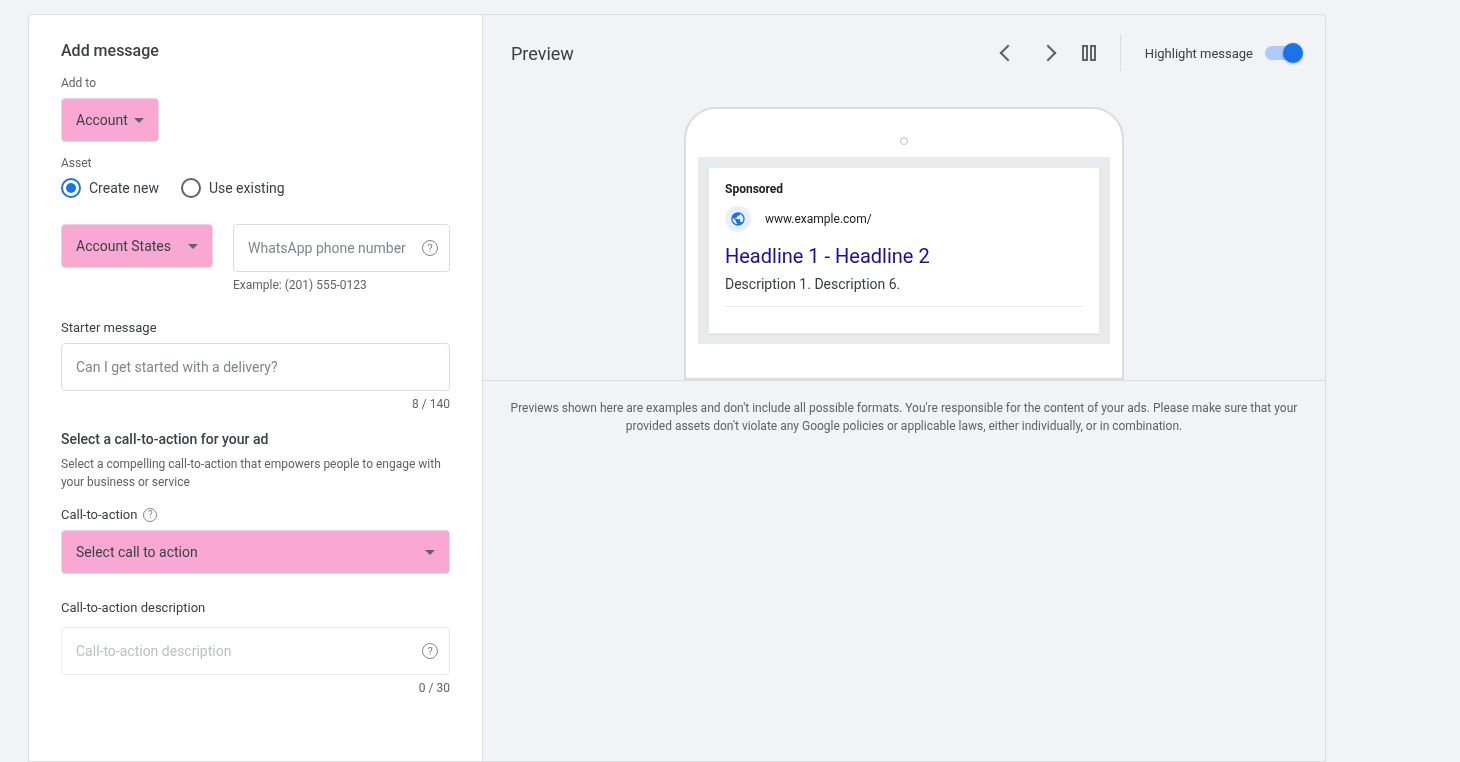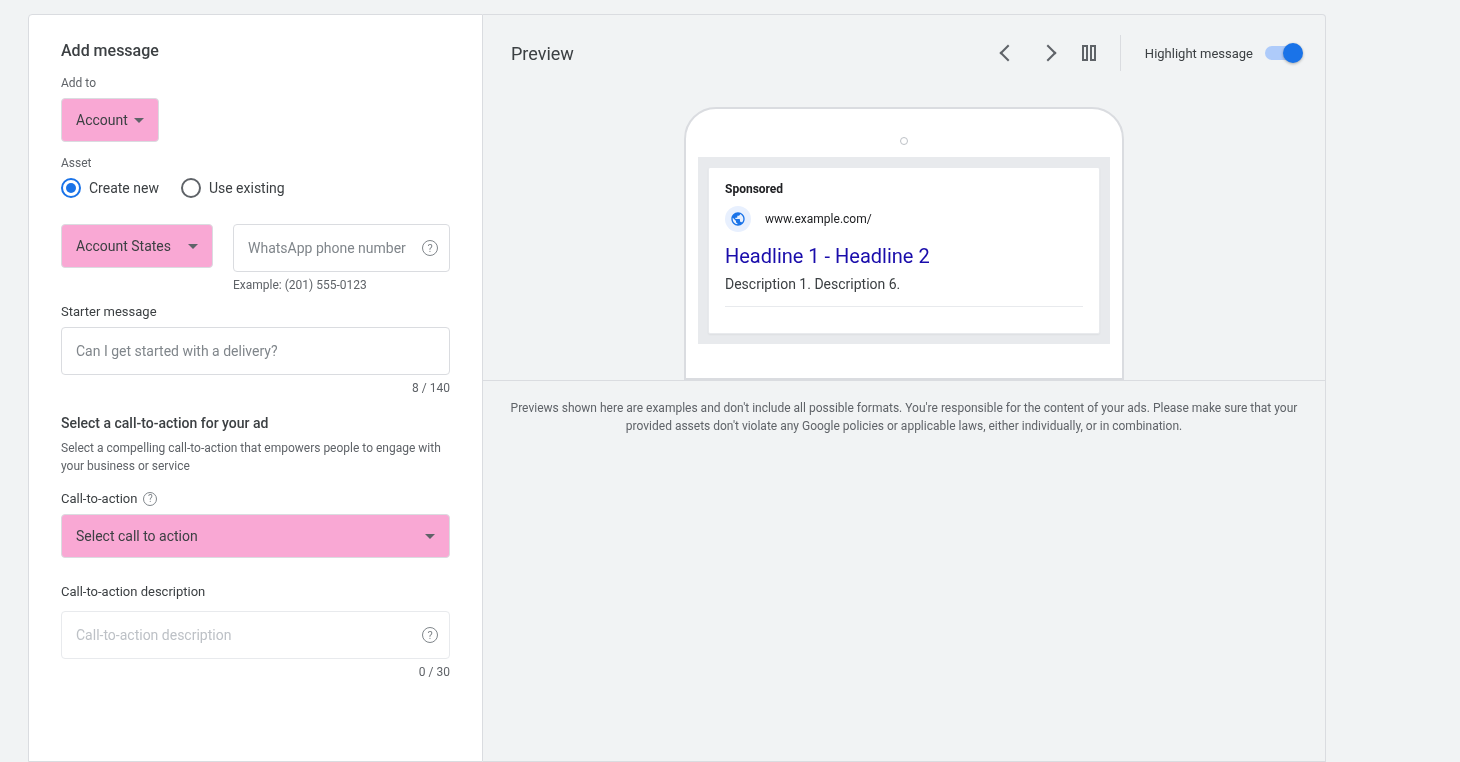--- a/index.html
+++ b/index.html
@@ -116,21 +116,21 @@
       </div>
       <div class="phone-wrap">
         <div class="input-with-icon">
           <input class="text-input" type="text" placeholder="WhatsApp phone number" style="">
           <span class="help-icon">?</span>
         </div>
         <div class="helper-text">Example: (201) 555-0123</div>
       </div>
     </div>
 
-    <div class="block" style="margin-top:12px;">
+    <div class="block" style="margin-top:28px;">
       <span class="field-label" style="font-size:13px;color:#3c4043;">Starter message</span>
       <input class="text-input" type="text" placeholder="Can I get started with a delivery?" style="">
       <div class="counter">8 / 140</div>
     </div>
 
     <div class="block">
       <div class="subtitle">Select a call-to-action for your ad</div>
       <div class="desc-text">Select a compelling call-to-action that empowers people to engage with your business or service</div>
 
       <div class="label-with-help">

